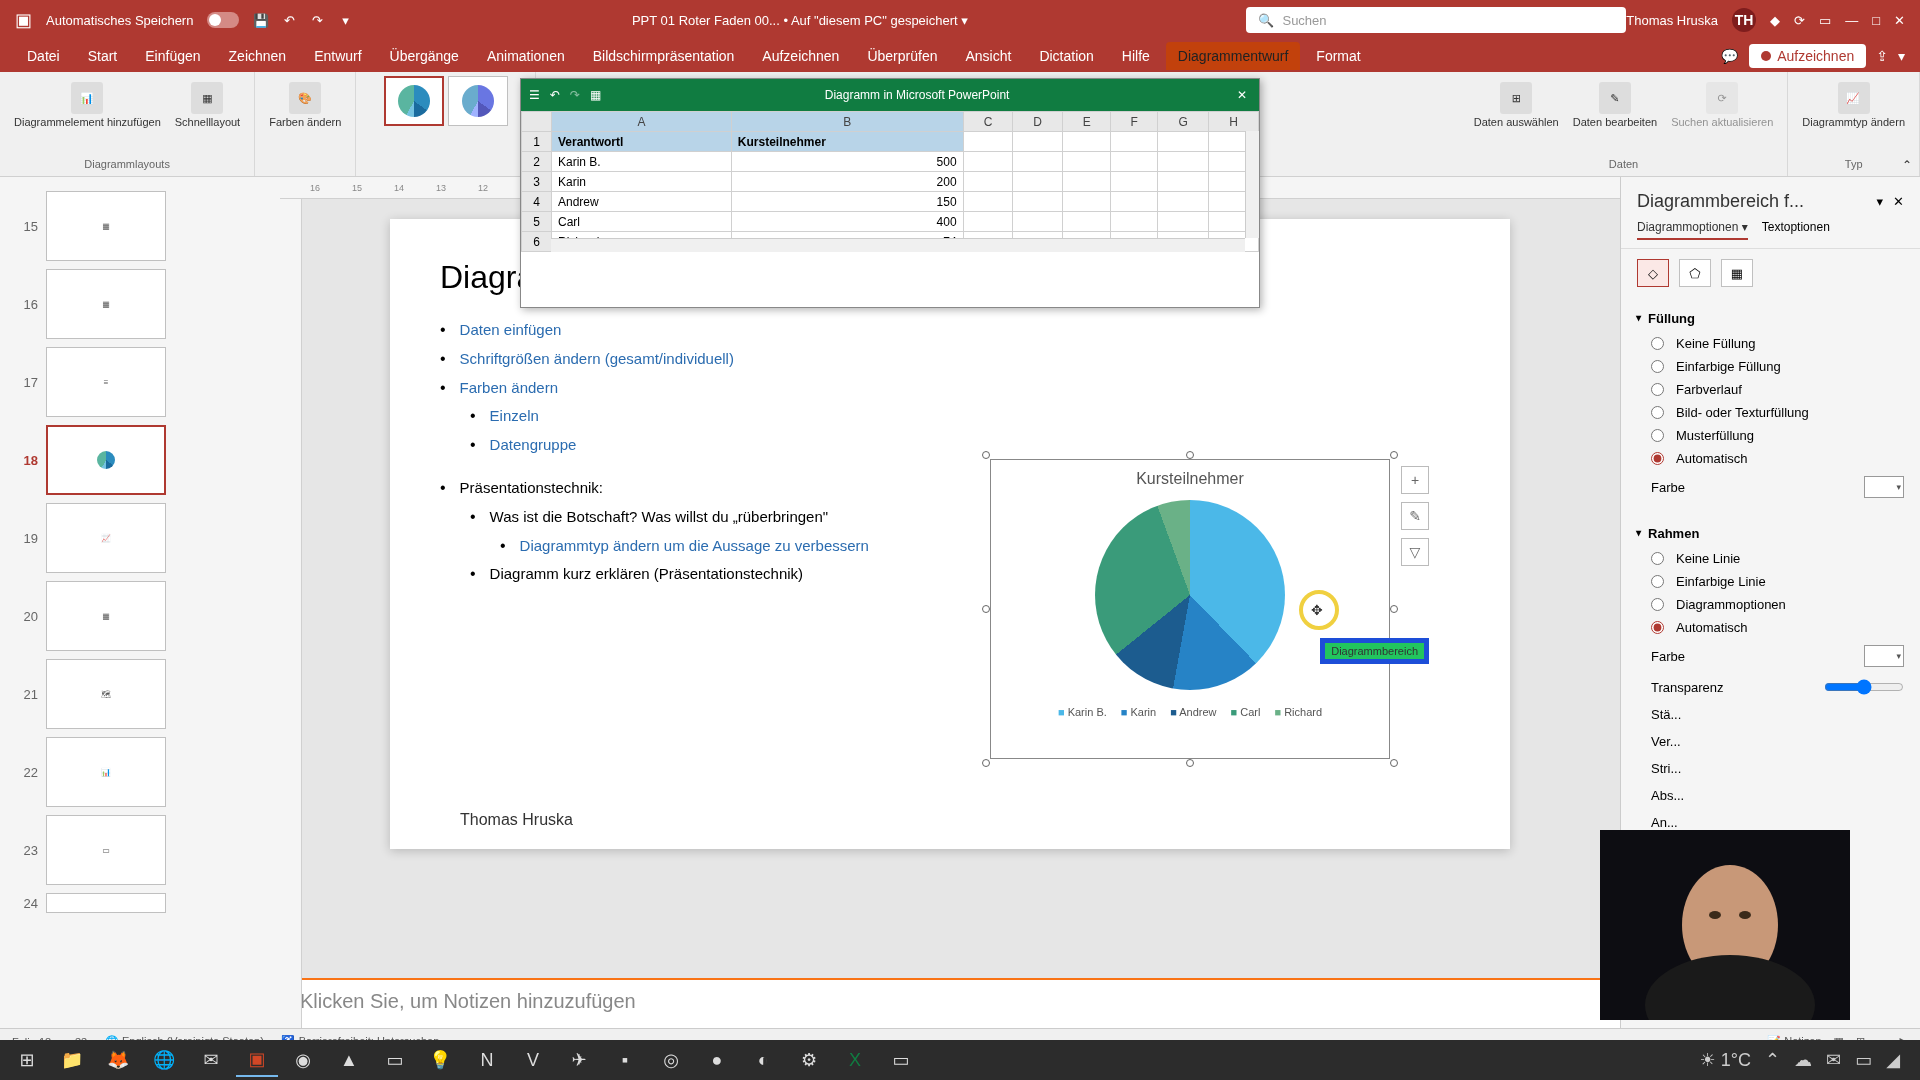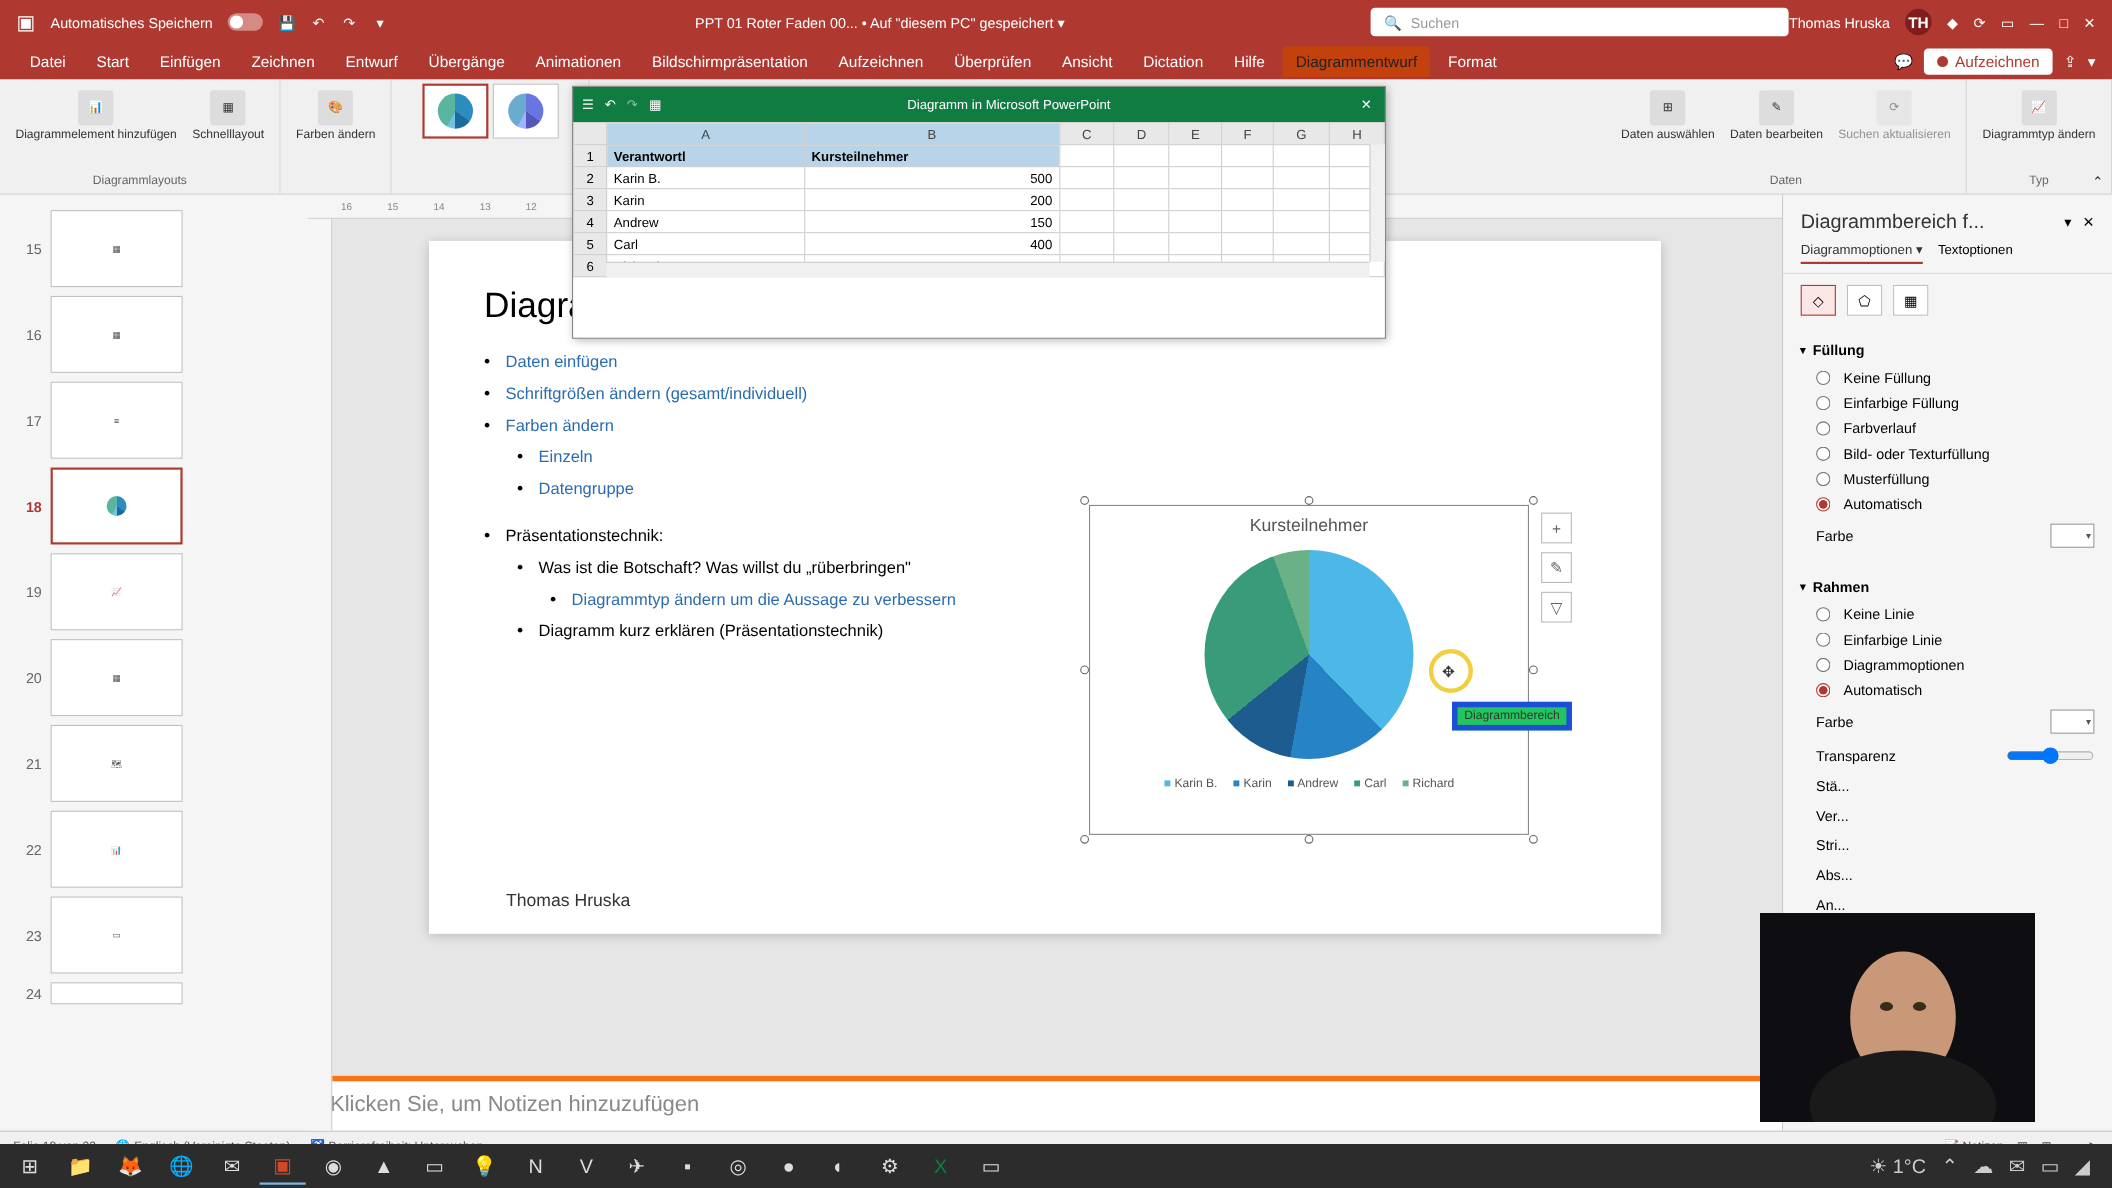--- a/index.html
+++ b/index.html
@@ -91,21 +91,21 @@
 .legend span::before { content: '■ '; }
 .legend .c0::before { color: #4bb8e8; } .legend .c1::before { color: #2683c6; } .legend .c2::before { color: #1c5c8f; } .legend .c3::before { color: #3a9b7a; } .legend .c4::before { color: #6ab187; }
 
 .chart-ctrls { position: absolute; right: -40px; top: 6px; display: flex; flex-direction: column; gap: 8px; }
 .chart-ctrls .cbtn { width: 28px; height: 28px; background: #fff; border: 1px solid #bbb; display: flex; align-items: center; justify-content: center; font-size: 14px; color: #666; cursor: pointer; }
 
 .cursor-highlight { position: absolute; width: 40px; height: 40px; border: 4px solid #f0d040; border-radius: 50%; right: 50px; top: 130px; pointer-events: none; }
 .tooltip { position: absolute; right: -40px; top: 178px; background: #22c55e; border: 5px solid #1d4ed8; padding: 2px 6px; font-size: 11px; color: #333; }
 
 
-.notes-pane { height: 50px; background: #fff; border-top: 5px solid #f97316; padding: 10px 20px; color: #888; font-size: 20px; }
+.notes-pane { height: 50px; background: #fff; border-top: 2px solid #f97316; padding: 10px 20px; color: #888; font-size: 20px; }
 
 
 .format-pane { width: 300px; background: #f5f5f5; border-left: 1px solid #ccc; display: flex; flex-direction: column; font-size: 13px; }
 .fp-hdr { padding: 14px 16px 8px; display: flex; align-items: center; }
 .fp-hdr .title { font-size: 18px; color: #333; flex: 1; }
 .fp-tabs { display: flex; gap: 14px; padding: 0 16px 8px; font-size: 12px; border-bottom: 1px solid #ddd; }
 .fp-tabs .t { cursor: pointer; padding-bottom: 4px; }
 .fp-tabs .t.active { border-bottom: 2px solid #af3931; color: #333; }
 .fp-icons { display: flex; gap: 10px; padding: 10px 16px; }
 .fp-icons .fpi { width: 32px; height: 28px; border: 1px solid #c0c0c0; background: #fff; display: flex; align-items: center; justify-content: center; cursor: pointer; }

